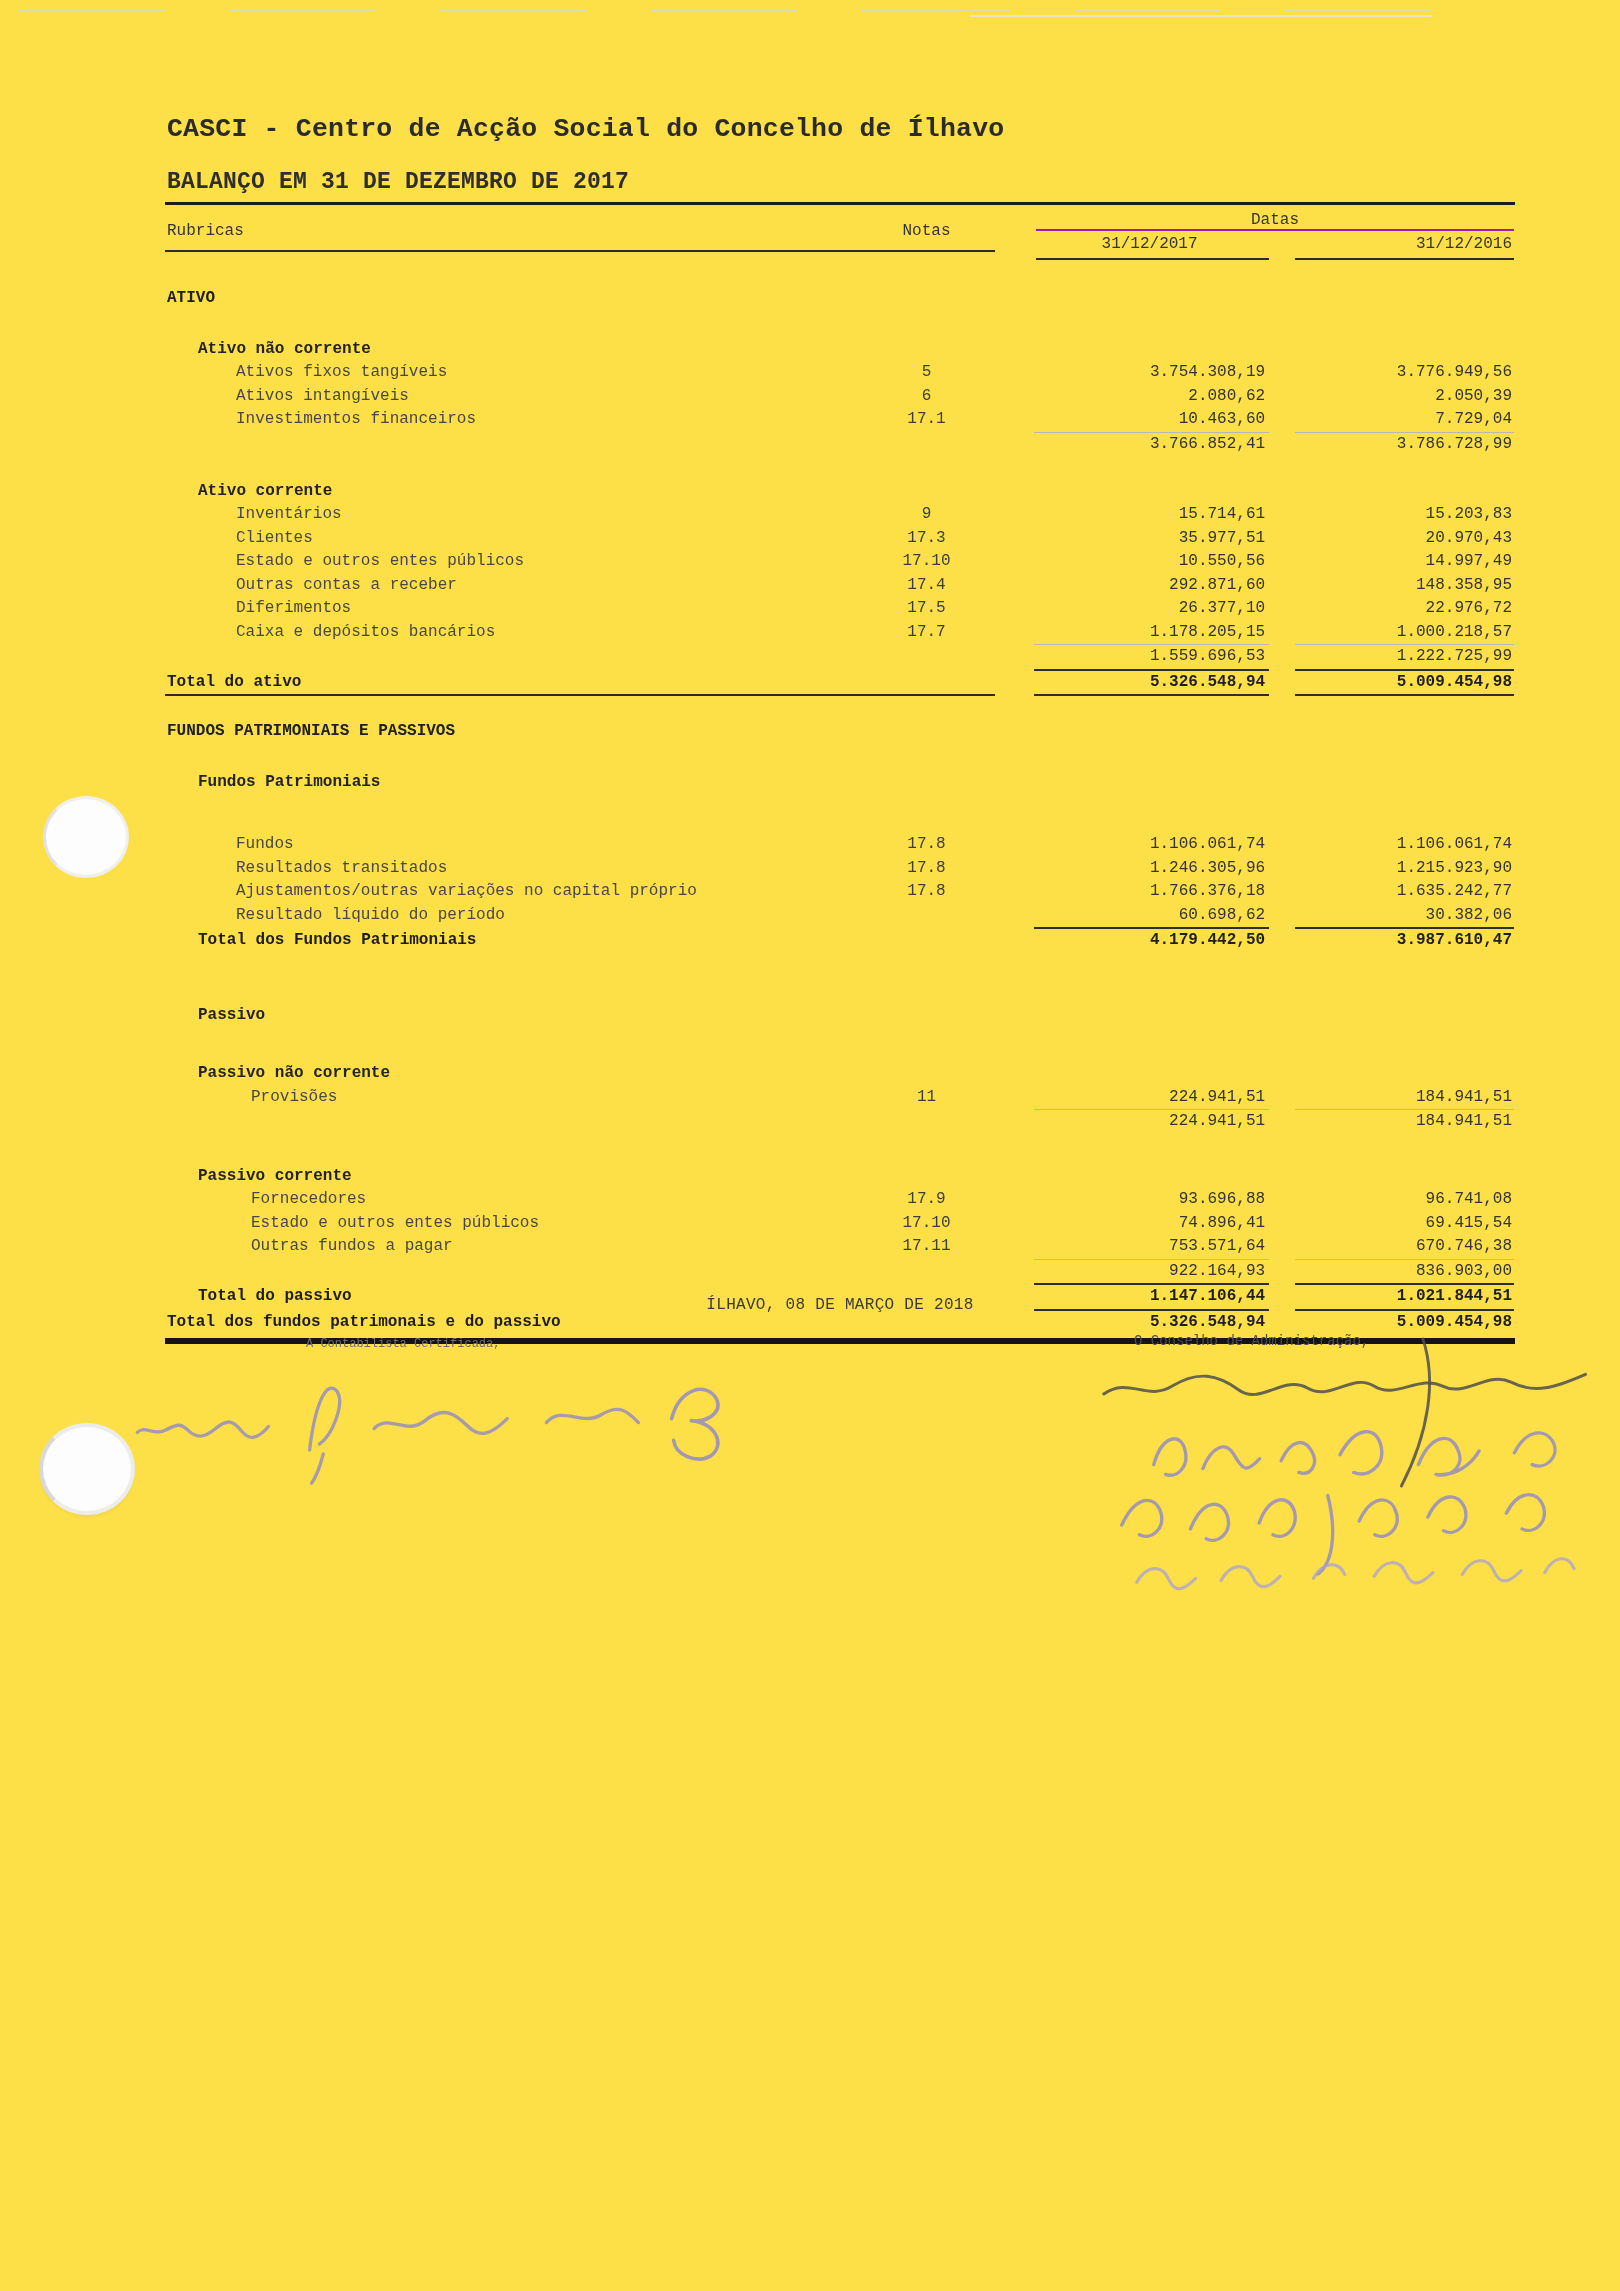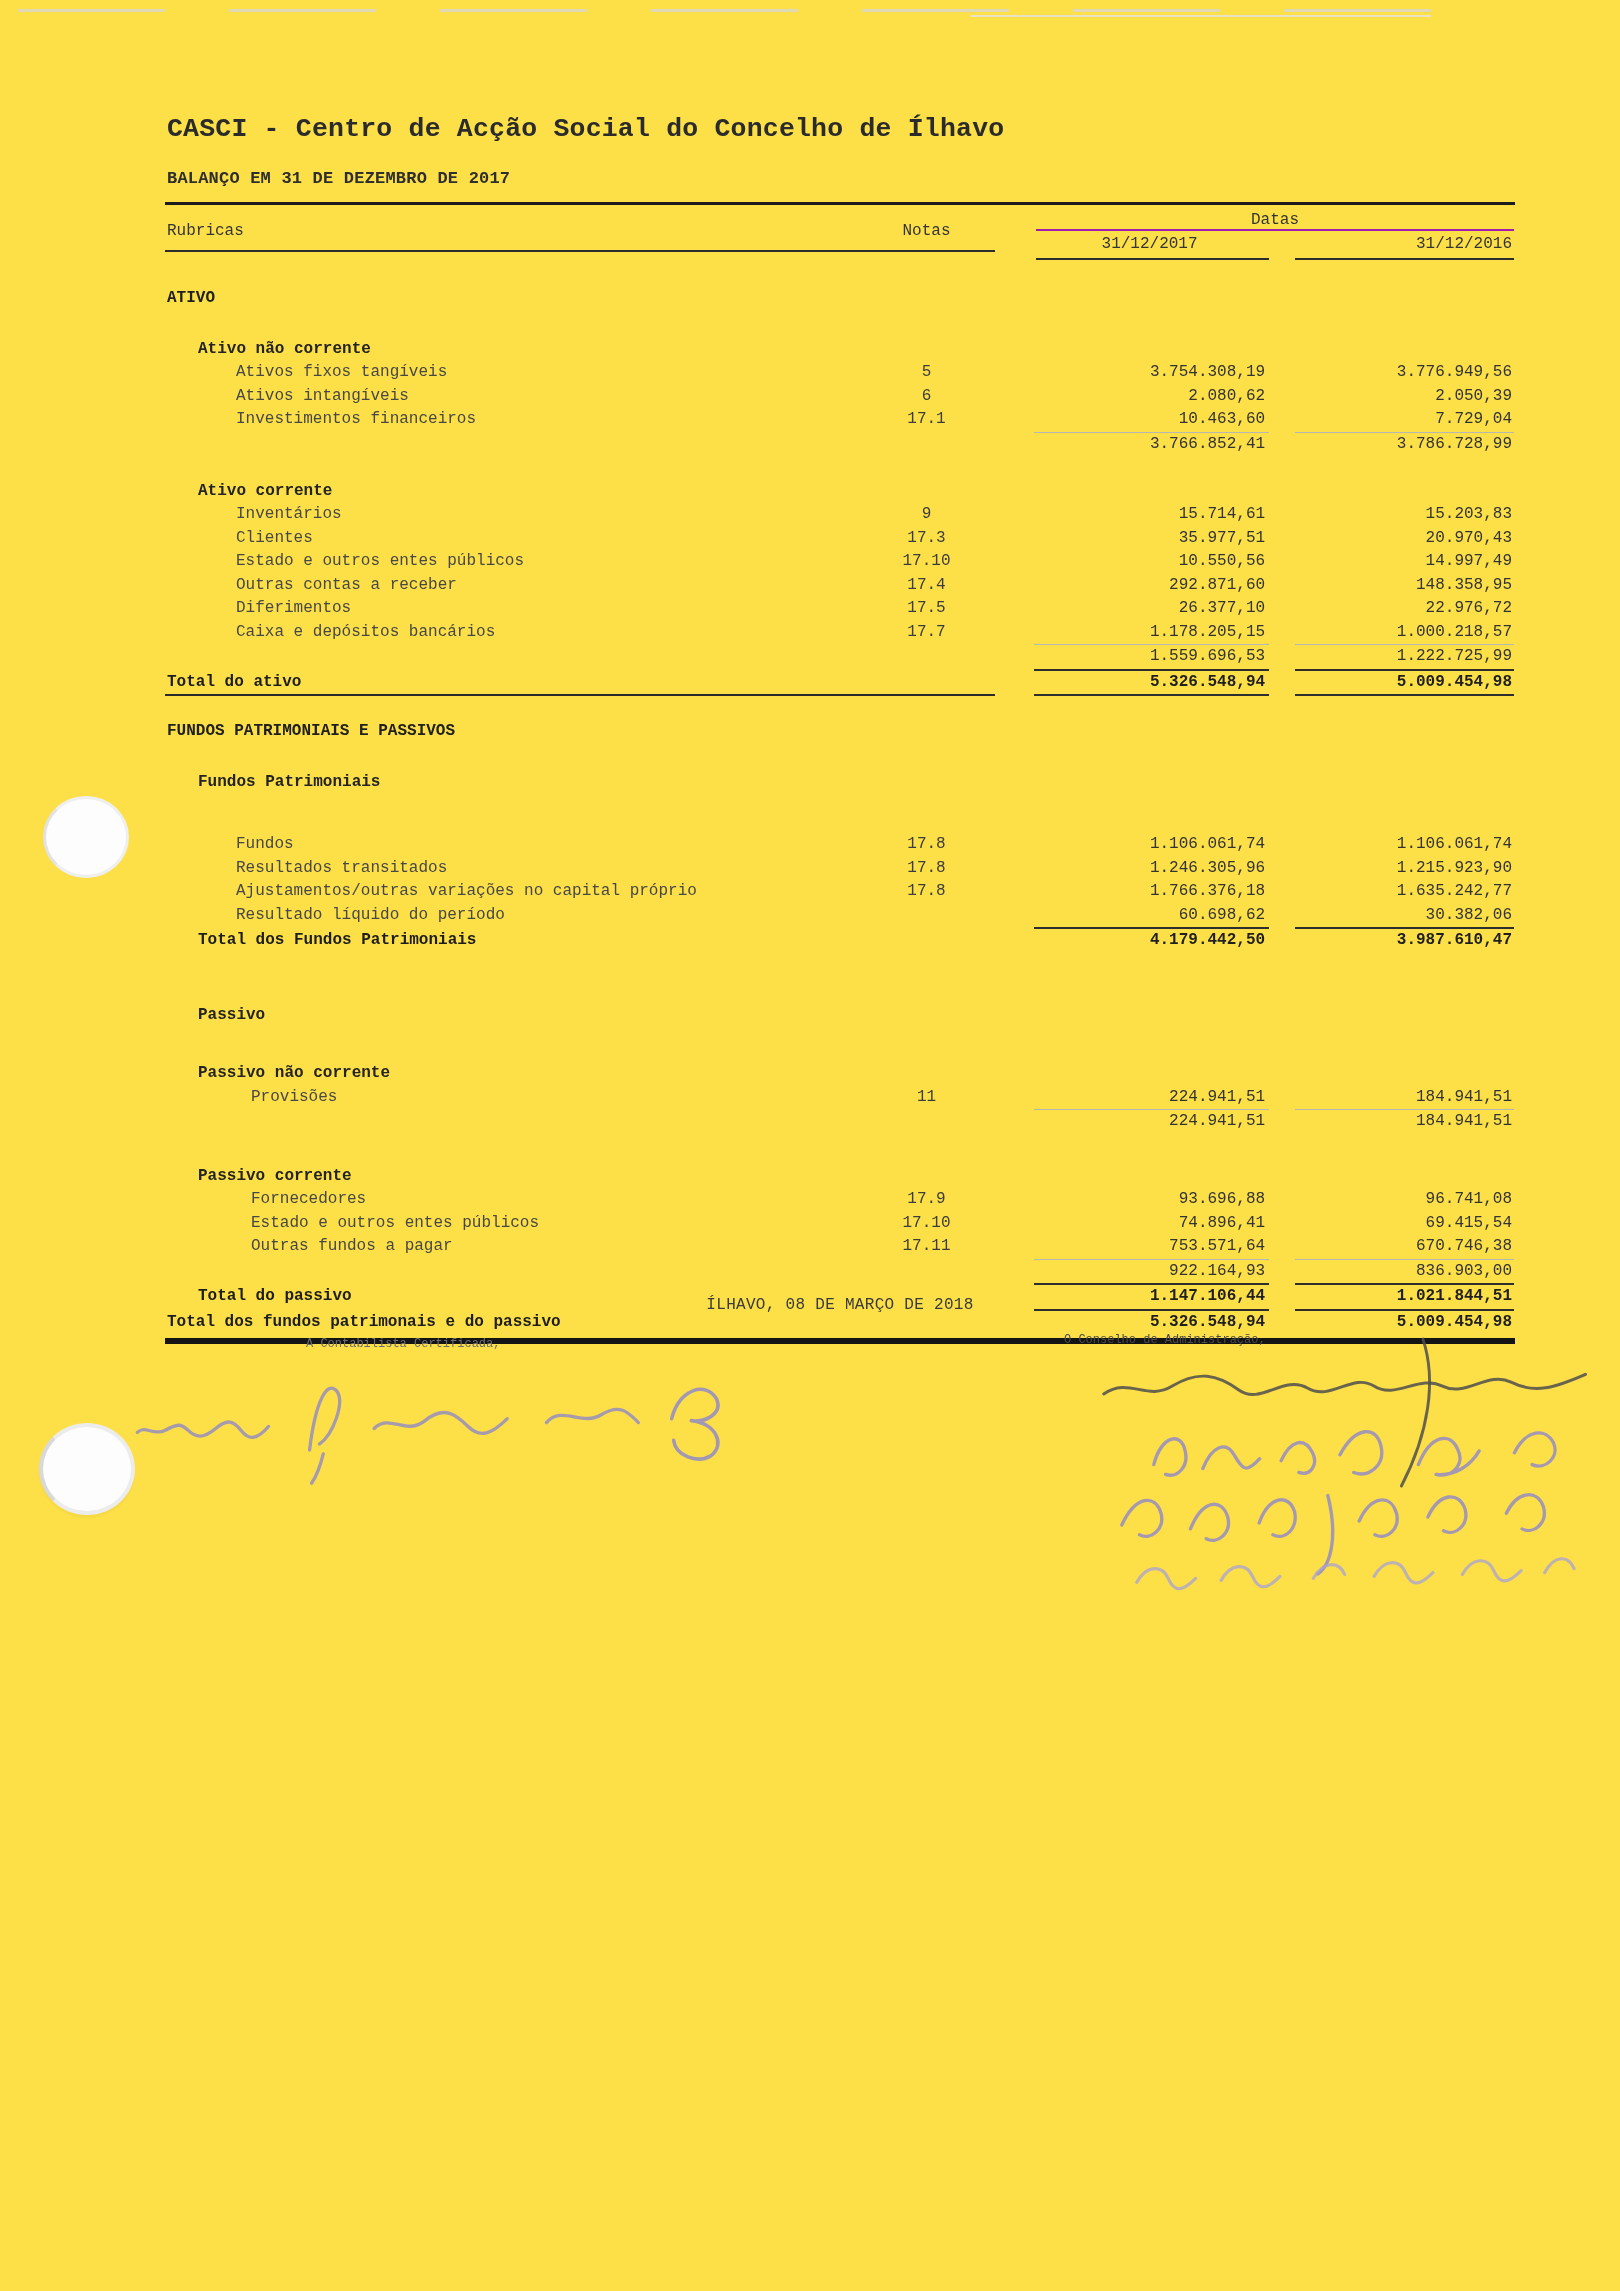--- a/index.html
+++ b/index.html
@@ -26,21 +26,21 @@
   }
   .hole1{left:43px;top:796px;width:80px;height:76px;border:3.9px solid #efefef;border-left-color:#e2e2e2;}
   .hole2{left:39px;top:1423px;width:88px;height:84px;border:4.9px solid #ececec;border-left-color:#d9d9d9;box-shadow:0 2.9px 2px rgba(0,0,0,.03);}
   
   .doc-title{
     position:absolute;top:114px;left:167px;
     font-size:26.5px;font-weight:700;color:#2b2b2b;letter-spacing:0.2px;
   }
   .doc-subtitle{
     position:absolute;top:169px;left:167px;
-    font-size:17px;font-weight:700;color:#2e2e2e;letter-spacing:0.2px;
+    font-size:23px;font-weight:700;color:#2e2e2e;letter-spacing:0.2px;
   }
   
   .btable{
     position:absolute;top:202px;left:165px;width:1350px;
     border-top:3.9px solid #1c1c1c;
     border-bottom:6.9px solid #141414;
     font-size:16px;
   }
   .thead{
     display:grid;
@@ -84,21 +84,21 @@
   .spacer-52{height:51px;}
   
   .footer-date{
     position:absolute;top:1296px;left:165px;width:1350px;text-align:center;
     font-size:16px;color:#3a3a3a;letter-spacing:0.3px;
   }
   .sig-label-left{
     position:absolute;top:1337px;left:306px;font-size:12px;color:#6f6f6f;
   }
   .sig-label-right{
-    position:absolute;top:1333px;left:1064px;font-size:12px;color:#4c4c4c;
+    position:absolute;top:1333px;left:1134px;font-size:14px;color:#4c4c4c;
   }
   .sig{position:absolute;pointer-events:none;}
   .sig path{fill:none;stroke-linecap:round;stroke-linejoin:round;}
 </style>
 </head>
 <body>
 
 <div class="page">
 
   <div class="scan-top"></div>

